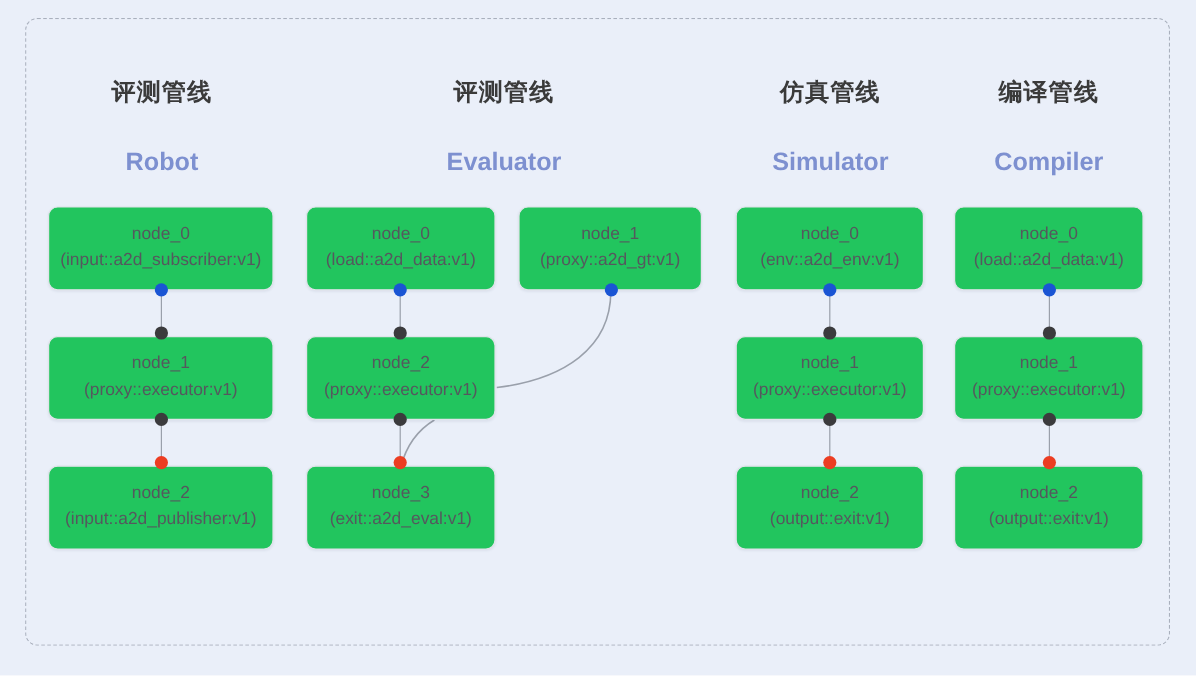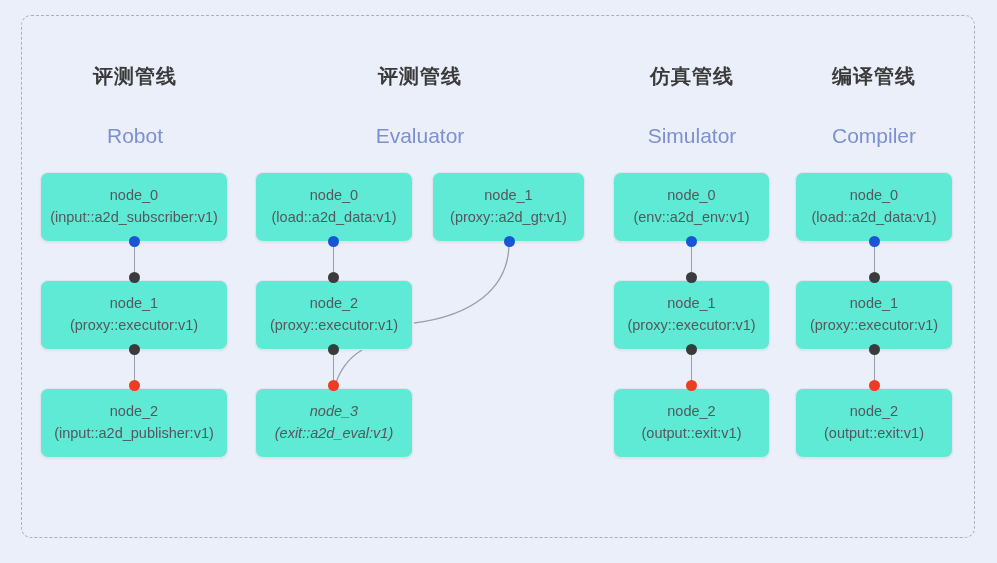--- a/index.html
+++ b/index.html
@@ -31,27 +31,27 @@
     font-size: 20px;
     font-weight: 700;
     color: #3a3a3a;
     letter-spacing: 1px;
     white-space: nowrap;
   }
   .col-title-en {
     position: absolute;
     text-align: center;
     font-size: 21px;
-    font-weight: 400;
+    font-weight: 700;
     color: #7d90d0;
     white-space: nowrap;
   }
   .node-box {
     position: absolute;
-    background: #5eead4;
+    background: #22c55e;
     border: 1px solid #e1e4ea;
     border-radius: 8px;
     box-shadow: 0 1px 2px rgba(40,50,80,0.07);
     display: flex;
     flex-direction: column;
     align-items: center;
     justify-content: center;
     box-sizing: border-box;
   }
   .node-title {
@@ -152,21 +152,21 @@
     <div class="node-sub">(load::a2d_data:v1)</div>
   </div>
   <div class="node-box" style="left:432px; top:172px; width:153px; height:70px;">
     <div class="node-title">node_1</div>
     <div class="node-sub">(proxy::a2d_gt:v1)</div>
   </div>
   <div class="node-box" style="left:255px; top:280px; width:158px; height:70px;">
     <div class="node-title">node_2</div>
     <div class="node-sub">(proxy::executor:v1)</div>
   </div>
-  <div class="node-box" style="left:255px; top:388px; width:158px; height:70px;font-style:italic;">
+  <div class="node-box" style="left:255px; top:388px; width:158px; height:70px;">
     <div class="node-title">node_3</div>
     <div class="node-sub">(exit::a2d_eval:v1)</div>
   </div>
 
   <div class="node-box" style="left:613px; top:172px; width:157px; height:70px;">
     <div class="node-title">node_0</div>
     <div class="node-sub">(env::a2d_env:v1)</div>
   </div>
   <div class="node-box" style="left:613px; top:280px; width:157px; height:70px;">
     <div class="node-title">node_1</div>

